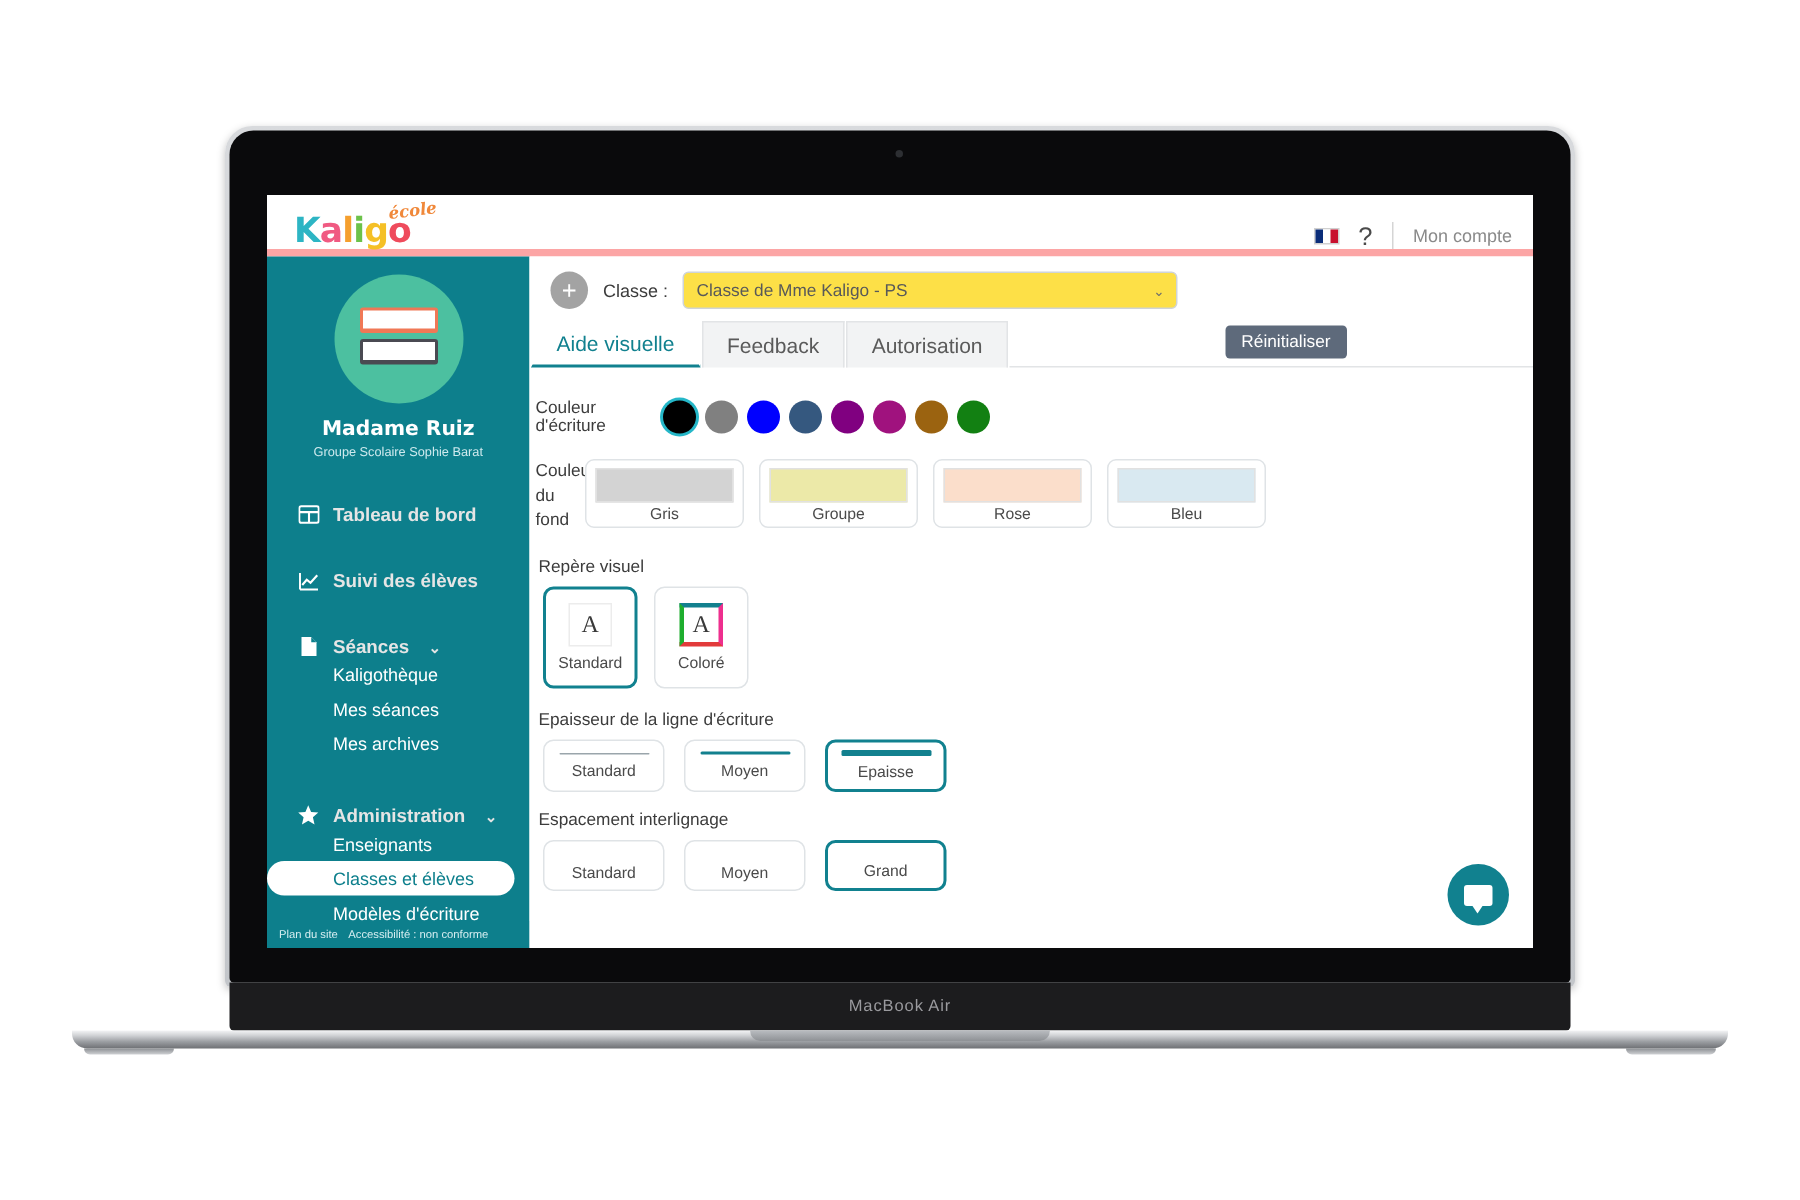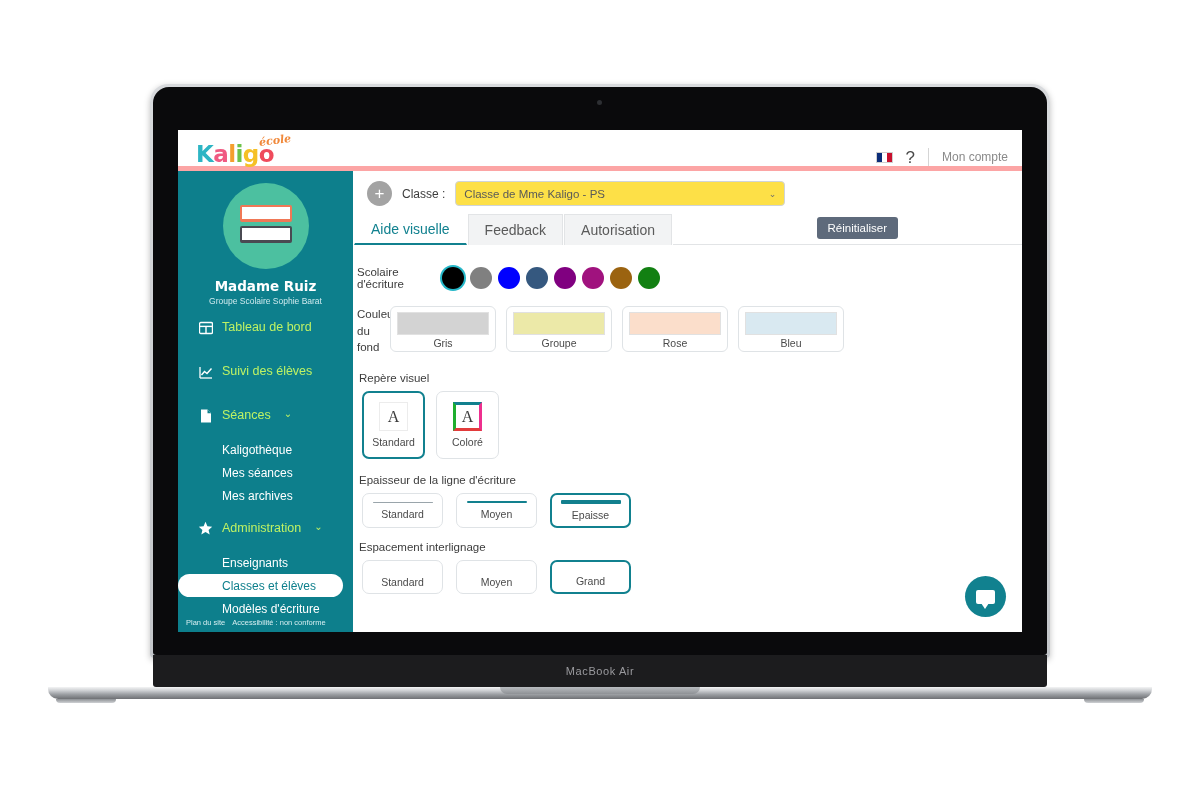--- a/index.html
+++ b/index.html
@@ -136,24 +136,25 @@
     background: #ffffff; border-radius: 2px;
   }
   .book.top { top: 0; border: 2.4px solid #f07856; border-bottom-width: 3px; }
   .book.bottom { top: 21px; border: 2.4px solid #4a4a52; border-bottom-width: 3px; }
   .user-name { margin-top: 9px; color:#fff; font-size: 13.5px; font-weight: 700;
                font-family:"DejaVu Sans", sans-serif; }
   .user-school { margin-top: 2px; color:#cfeaee; font-size: 8.5px; }
 
   .nav { margin-top: 14px; }
   .nav-item {
-    display: flex; align-items: flex-start; gap: 9px;
+    display: flex; align-items: flex-end; gap: 9px;
     padding: 0 0 0 20px; height: 30px;
-    color: #bef264; font-size: 12.5px;
+    color: #e5e5e5; font-size: 12.5px;
     cursor: pointer;
+    font-weight: bold;
   }
   .nav-item .nav-ico { width: 15px; height: 15px; display:flex; align-items:center;
                        justify-content:center; flex:0 0 15px; }
   .nav-item.spaced { margin-top: 14px; }
   .nav-caret { font-size: 10px; margin-left: 4px; }
   .nav-sub {
     display: flex; align-items: center;
     height: 23px; padding-left: 44px;
     color: #ffffff; font-size: 12px;
     cursor: pointer;
@@ -423,21 +424,21 @@
             <div class="tab active">Aide visuelle</div>
             <div class="tab">Feedback</div>
             <div class="tab">Autorisation</div>
             <div class="tab-filler"></div>
             <div class="reset-btn">Réinitialiser</div>
           </div>
 
           <div class="content">
 
             <div class="section row-flex" style="align-items:center; padding:9px 0 0 2px;">
-              <div class="field-label" style="width:80px;">Scolaire d'écriture</div>
+              <div class="field-label" style="width:80px;">Couleur d'écriture</div>
               <div class="colors-row" id="color-swatches">
                   <div class="swatch selected" style="background: rgb(0, 0, 0);"></div>
                   <div class="swatch" style="background: rgb(128, 128, 128);"></div>
                   <div class="swatch" style="background: rgb(0, 0, 255);"></div>
                   <div class="swatch" style="background: rgb(53, 88, 127);"></div>
                   <div class="swatch" style="background: rgb(128, 0, 128);"></div>
                   <div class="swatch" style="background: rgb(160, 18, 126);"></div>
                   <div class="swatch" style="background: rgb(155, 99, 16);"></div>
                   <div class="swatch" style="background: rgb(18, 128, 18);"></div>
                 </div>

